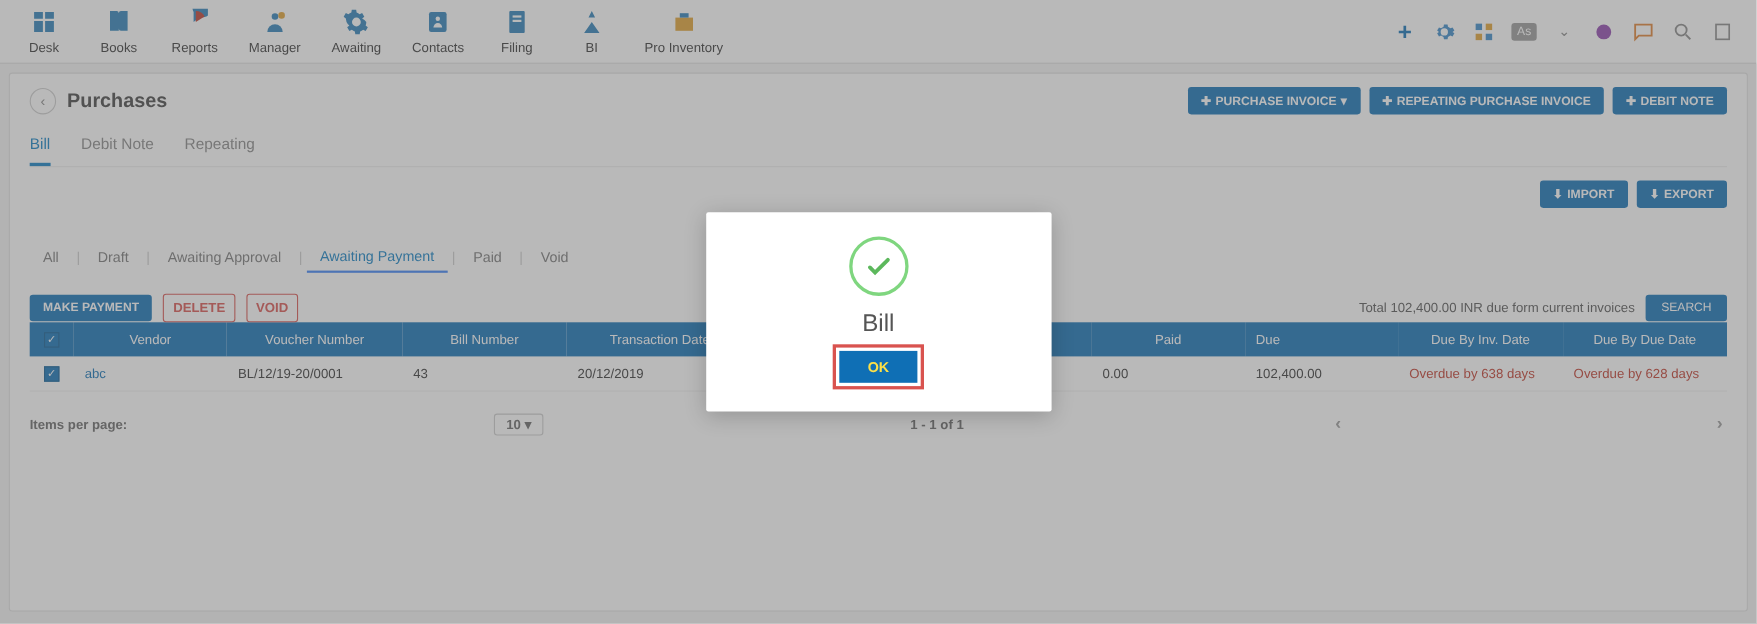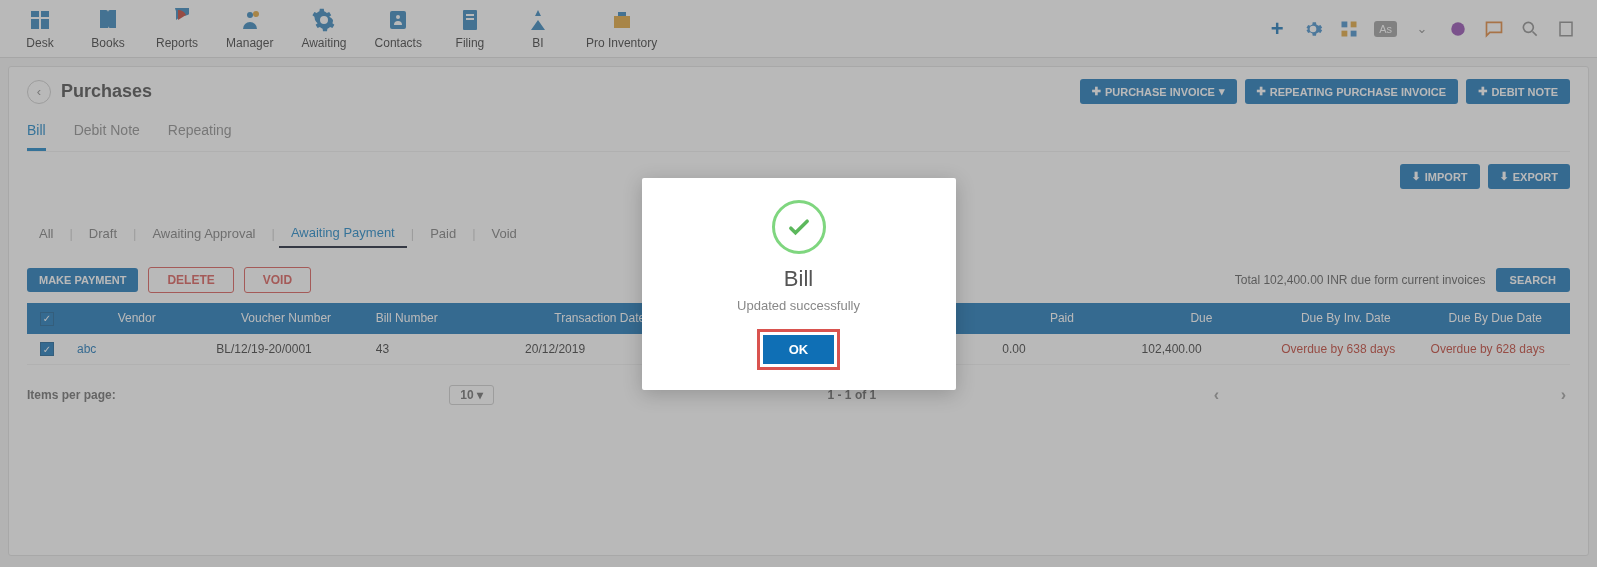--- a/index.html
+++ b/index.html
@@ -138,42 +138,41 @@
   }
   .filter-tab {
     padding: 6px 12px;
     color: #777;
     cursor: pointer;
     font-size:13px;
   }
   .filter-sep { color:#ccc; }
   .filter-tab.active {
     color: #0f7fc4;
-    border-bottom: 2px solid #0f172a;
+    border-bottom: 2px solid #3b82f6;
     font-weight:500;
   }
 
   
   .actions-row {
     display: flex;
     align-items: center;
     gap: 10px;
-    margin-bottom: 10px;
   }
   .btn-outline-red {
     background:#fff;border:1px solid #d9534f;color:#d9534f;
-    padding:5px 18px;border-radius:3px;font-size:12px;font-weight:bold;cursor:pointer;
+    padding:5px 8px;border-radius:3px;font-size:12px;font-weight:bold;cursor:pointer;
   }
   .total-due {
     margin-left:auto;
     font-size:12px;color:#555;
   }
   .btn-search {
     background:#0f6fb5;color:#fff;border:none;padding:6px 14px;
-    border-radius:3px;font-size:11px;font-weight:bold;cursor:pointer;
+    border-radius:3px;font-size:11px;font-weight:normal;cursor:pointer;
   }
 
   
   table.bill-table {
     width: 100%;
     border-collapse: collapse;
   }
   table.bill-table thead th {
     background: #0f6fb5;
     color: #fff;
@@ -220,21 +219,21 @@
   }
   .modal-check {
     width:54px;height:54px;border:3px solid #7fd67f;border-radius:50%;
     display:flex;align-items:center;justify-content:center;margin:0 auto 12px auto;
     color:#5cb85c;
   }
   .modal-title{font-size:22px;color:#555;margin-bottom:6px;}
   .modal-sub{font-size:13px;color:#888;margin-bottom:16px;}
   .ok-wrap{display:inline-block;border:3px solid #d9534f;padding:3px;}
   .modal-ok{
-    background:#0f6fb5;color:#ffffff;border:none;
+    background:#0f6fb5;color:#fde047;border:none;
     padding:7px 26px;font-size:13px;font-weight:bold;cursor:pointer;
   }
 </style>
 </head>
 <body>
 
 <div class="top-toolbar">
   <div class="nav-items">
     <div class="nav-item">
       <span class="nav-icon">
@@ -417,25 +416,25 @@
     <div class="total-due">Total 102,400.00 INR due form current invoices</div>
     <button class="btn-search">SEARCH</button>
   </div>
 
   <table class="bill-table">
     <thead>
       <tr>
         <th style="width:40px;text-align:center;"><span class="chk">✓</span></th>
         <th style="width:140px;text-align:center;">Vendor</th>
         <th style="width:160px;text-align:center;">Voucher Number</th>
-        <th style="width:150px;">Bill Number</th>
+        <th style="width:150px;text-align:center;">Bill Number</th>
         <th style="width:170px;text-align:center;">Transaction Date</th>
         <th style="width:310px;"></th>
         <th style="width:140px;text-align:center;">Paid</th>
-        <th style="width:140px;text-align:center;">Due</th>
+        <th style="width:140px;">Due</th>
         <th style="width:150px;text-align:center;">Due By Inv. Date</th>
         <th style="width:150px;text-align:center;">Due By Due Date</th>
       </tr>
     </thead>
     <tbody>
       <tr>
         <td style="text-align:center;"><span class="chk">✓</span></td>
         <td><span class="vendor-link">abc</span></td>
         <td>BL/12/19-20/0001</td>
         <td>43</td>
@@ -462,18 +461,17 @@
 </div>
 
 <div class="modal-overlay">
   <div class="modal-box">
     <div class="modal-check">
       <svg width="28" height="28" viewBox="0 0 24 24">
           <path fill="none" stroke="#5cb85c" stroke-width="3" stroke-linecap="round" d="M5 13l4 4 10-10"></path>
         </svg>
     </div>
     <div class="modal-title">Bill</div>
-    <div class="modal-sub">Updated successfully</div>
     <div class="ok-wrap">
       <button class="modal-ok">OK</button>
     </div>
   </div>
 </div>
 
 </body></html>

